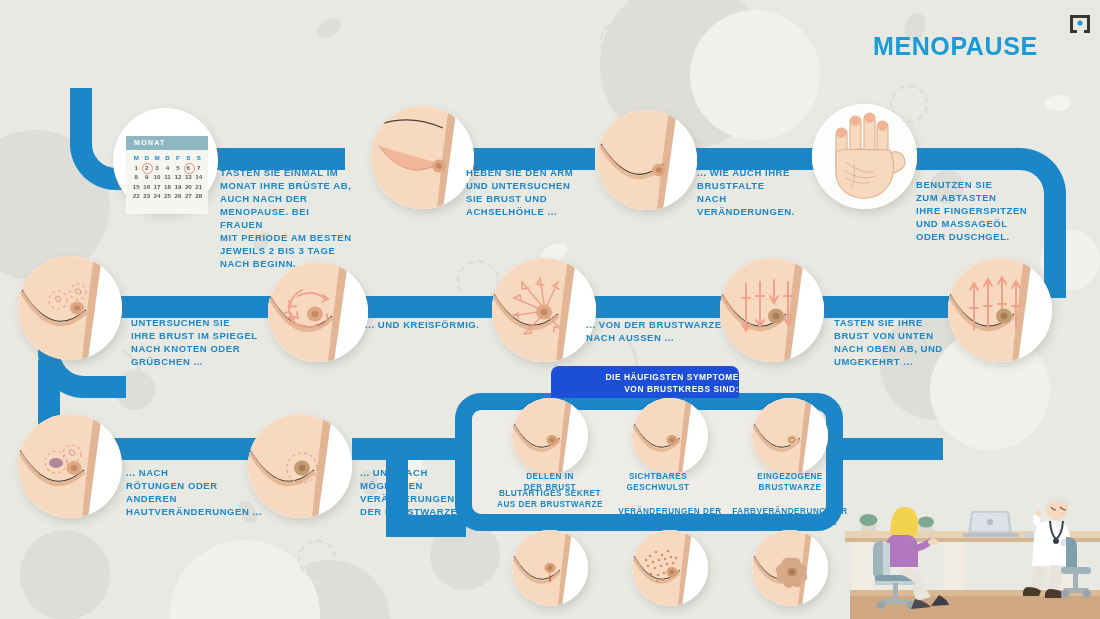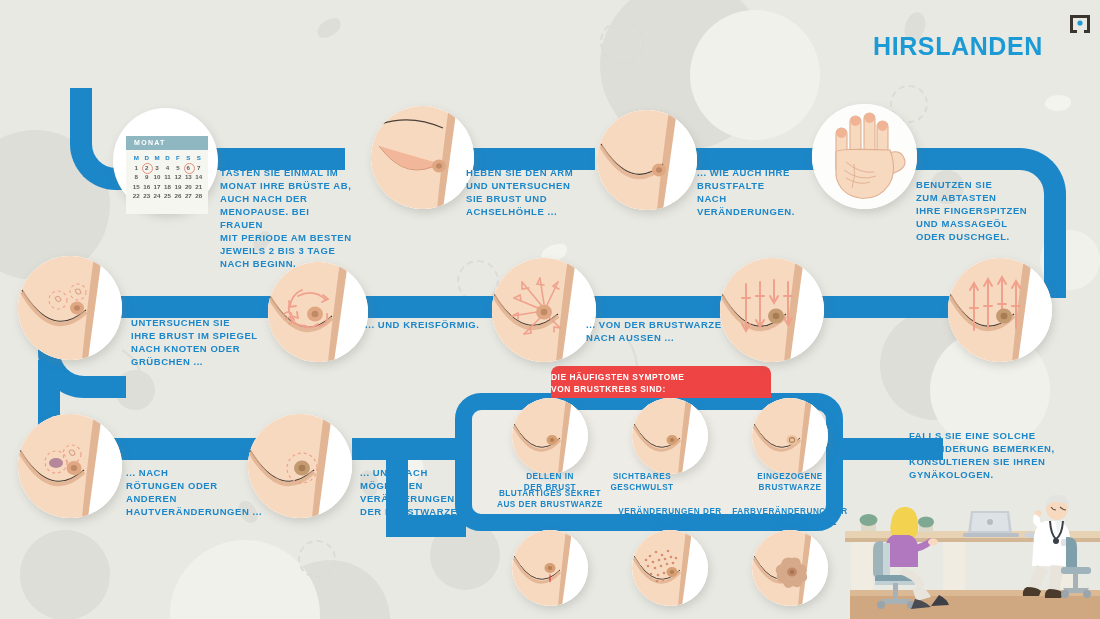--- a/index.html
+++ b/index.html
@@ -71,23 +71,23 @@
     content:"";position:absolute;left:1px;top:.5px;width:9px;height:9px;
     border:1px solid #e48f7a;border-radius:50%;
   }
 
   
   #sym-panel{
     position:absolute;left:455px;top:393px;width:388px;height:138px;
     border:17px solid #1b87c9;border-radius:26px;background:#edece7;box-sizing:border-box;
   }
   #sym-tab{
-    position:absolute;left:551px;top:366px;width:220px;height:32px;
-    background:#ef4444;border-radius:8px 8px 0 0;
-    color:#ffffff;text-align:left;font-weight:bold;font-size:8.4px;
+    position:absolute;left:551px;top:366px;width:188px;height:32px;
+    background:#1d4ed8;border-radius:8px 8px 0 0;
+    color:#ffffff;text-align:right;font-weight:bold;font-size:8.4px;
     line-height:12px;letter-spacing:.55px;text-transform:uppercase;
     padding-top:5px;box-sizing:border-box;white-space:pre-line;
   }
 
   
   #floor{position:absolute;left:850px;top:596px;width:250px;height:23px;background:#cfa882;}
   #floor2{position:absolute;left:850px;top:590px;width:250px;height:7px;background:#dbb995;}
 </style>
 </head>
 <body>
@@ -124,21 +124,21 @@
     <path d="M30 228 q18 10 36 2" stroke="#dedeD8" stroke-width="2.2" fill="none"></path>
     <path d="M60 225 l8 5 l-9 4" stroke="#dedeD8" stroke-width="2.2" fill="none"></path>
     <path d="M905 140 q-18 12 -38 18" stroke="#dedeD8" stroke-width="2.2" fill="none"></path>
     <path d="M872 153 l-9 5 l9 5" stroke="#dedeD8" stroke-width="2.2" fill="none"></path>
     <path d="M628 340 q14 22 6 42" stroke="#dedeD8" stroke-width="2.2" fill="none"></path>
     <path d="M628 376 l6 10 l7 -9" stroke="#dedeD8" stroke-width="2.2" fill="none"></path>
     <path d="M122 350 q22 14 18 34" stroke="#dedeD8" stroke-width="2.4" fill="none"></path>
   </svg>
 
 
-  <div id="logo-text">HIRSLANDEN</div>
+  <div id="logo-text">MENOPAUSE</div>
   <svg id="logo-mark" viewBox="0 0 24 22">
     <path d="M2 1 H22 V19 H16 V16 H19 V4 H5 V16 H9 V19 H2 Z" fill="#3b3530"></path>
     <path d="M2 1 H9 V4 H5 V19 H2 Z" fill="#3b3530"></path>
     <circle cx="12" cy="9" r="2.6" fill="#1b9ad6"></circle>
   </svg>
 
   <div class="pipe-c" style="left:70px;top:88px;width:66px;height:80px;border-top:none;border-right:none;border-radius:0 0 0 46px;"></div>
   <div class="pipe" style="left:185px;top:148px;width:160px;height:22px;"></div>
   <div class="pipe" style="left:420px;top:148px;width:175px;height:22px;"></div>
   <div class="pipe" style="left:655px;top:148px;width:165px;height:22px;"></div>
@@ -554,47 +554,47 @@
 GRÜBCHEN ...</div>
 
   <div class="txt" style="left:916px;top:178px;width:130px;">BENUTZEN SIE
 ZUM ABTASTEN
 IHRE FINGERSPITZEN
 UND MASSAGEÖL
 ODER DUSCHGEL.</div>
   <div class="txt" style="left:365px;top:318px;width:130px;">... UND KREISFÖRMIG.</div>
   <div class="txt" style="left:586px;top:318px;width:150px;">... VON DER BRUSTWARZE
 NACH AUSSEN ...</div>
+  <div class="txt" style="left:834px;top:316px;width:140px;">TASTEN SIE IHRE
+BRUST VON UNTEN
+NACH OBEN AB, UND
+UMGEKEHRT ...</div>
 
   <div class="txt" style="left:126px;top:466px;width:150px;">... NACH
 RÖTUNGEN ODER
 ANDEREN
 HAUTVERÄNDERUNGEN ...</div>
   <div class="txt" style="left:360px;top:466px;width:135px;">... UND NACH
 MÖGLICHEN
 VERÄNDERUNGEN
 DER BRUSTWARZEN.</div>
 
   <div class="cap" style="left:500px;top:471px;width:100px;">DELLEN IN
 DER BRUST</div>
-  <div class="cap" style="left:592px;top:471px;width:100px;">SICHTBARES
+  <div class="cap" style="left:608px;top:471px;width:100px;">SICHTBARES
 GESCHWULST</div>
   <div class="cap" style="left:740px;top:471px;width:100px;">EINGEZOGENE
 BRUSTWARZE</div>
   <div class="cap" style="left:488px;top:488px;width:124px;">BLUTARTIGES SEKRET
 AUS DER BRUSTWARZE</div>
   <div class="cap" style="left:728px;top:506px;width:124px;">FARBVERÄNDERUNG DER
 BRUSTWARZENHÖFE</div>
   <div class="cap" style="left:608px;top:506px;width:124px;">VERÄNDERUNGEN DER
 HAUTBESCHAFFENHEIT</div>
 
-  <div class="txt" style="left:909px;top:429px;width:180px;">FALLS SIE EINE SOLCHE
-VERÄNDERUNG BEMERKEN,
-KONSULTIEREN SIE IHREN
-GYNÄKOLOGEN.</div>
 
   <div id="floor2"></div>
   <div id="floor"></div>
   <svg style="position:absolute;left:845px;top:495px;width:255px;height:124px;">
 
     <rect x="0" y="36" width="255" height="7" fill="#e7d2b4"></rect>
     <rect x="0" y="43" width="255" height="4" fill="#d3b794"></rect>
 
     <rect x="6" y="47" width="22" height="48" fill="#f0ece2"></rect>
     <rect x="98" y="47" width="22" height="48" fill="#f0ece2"></rect>

